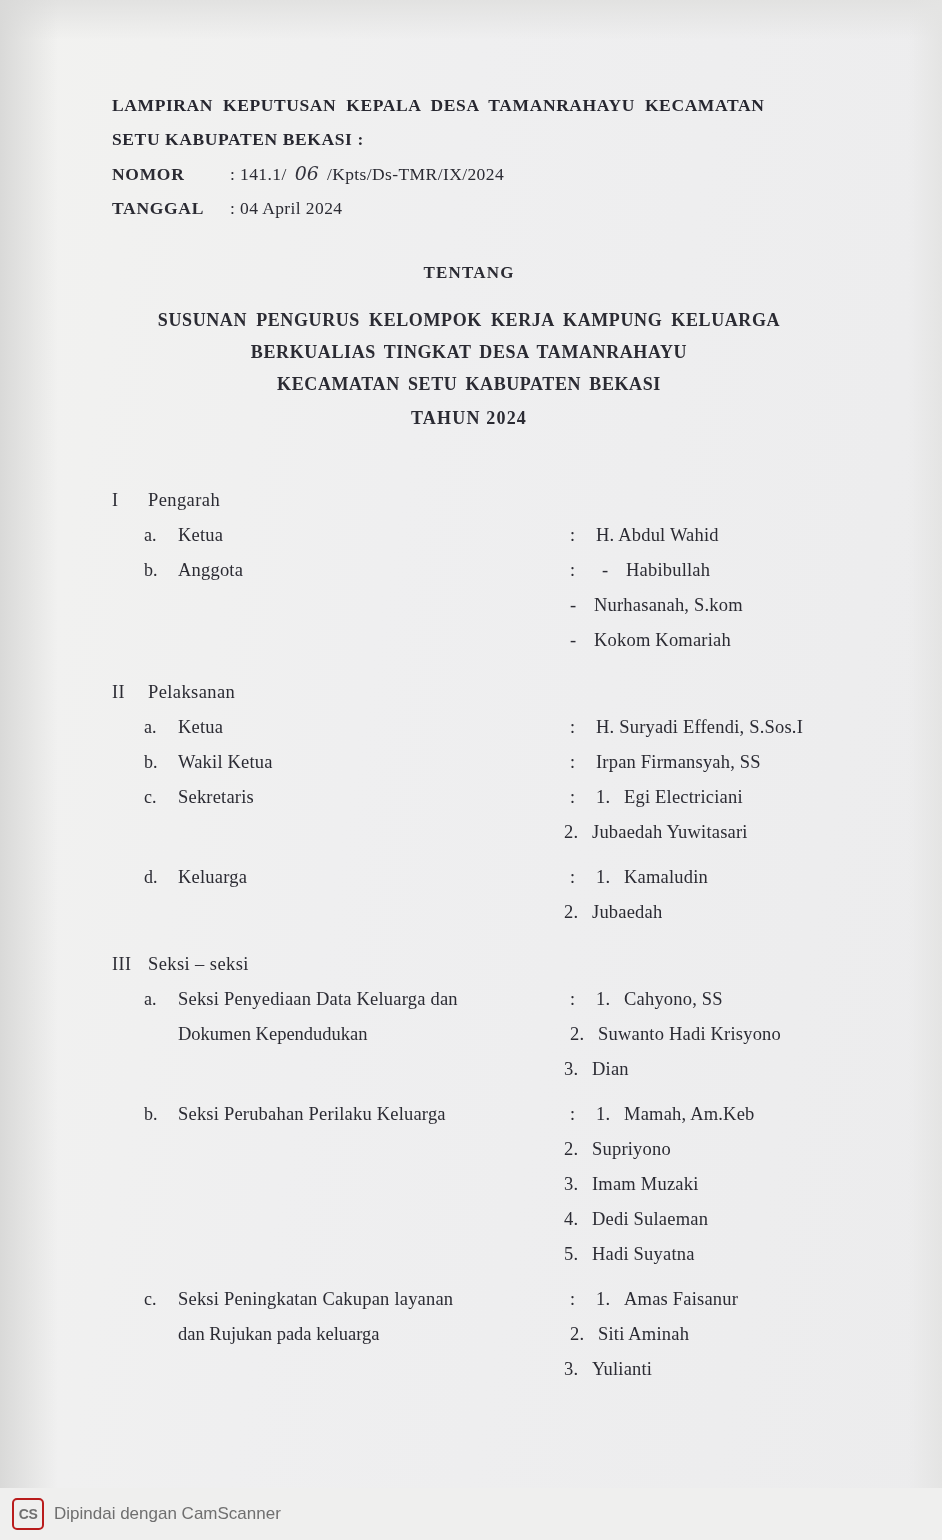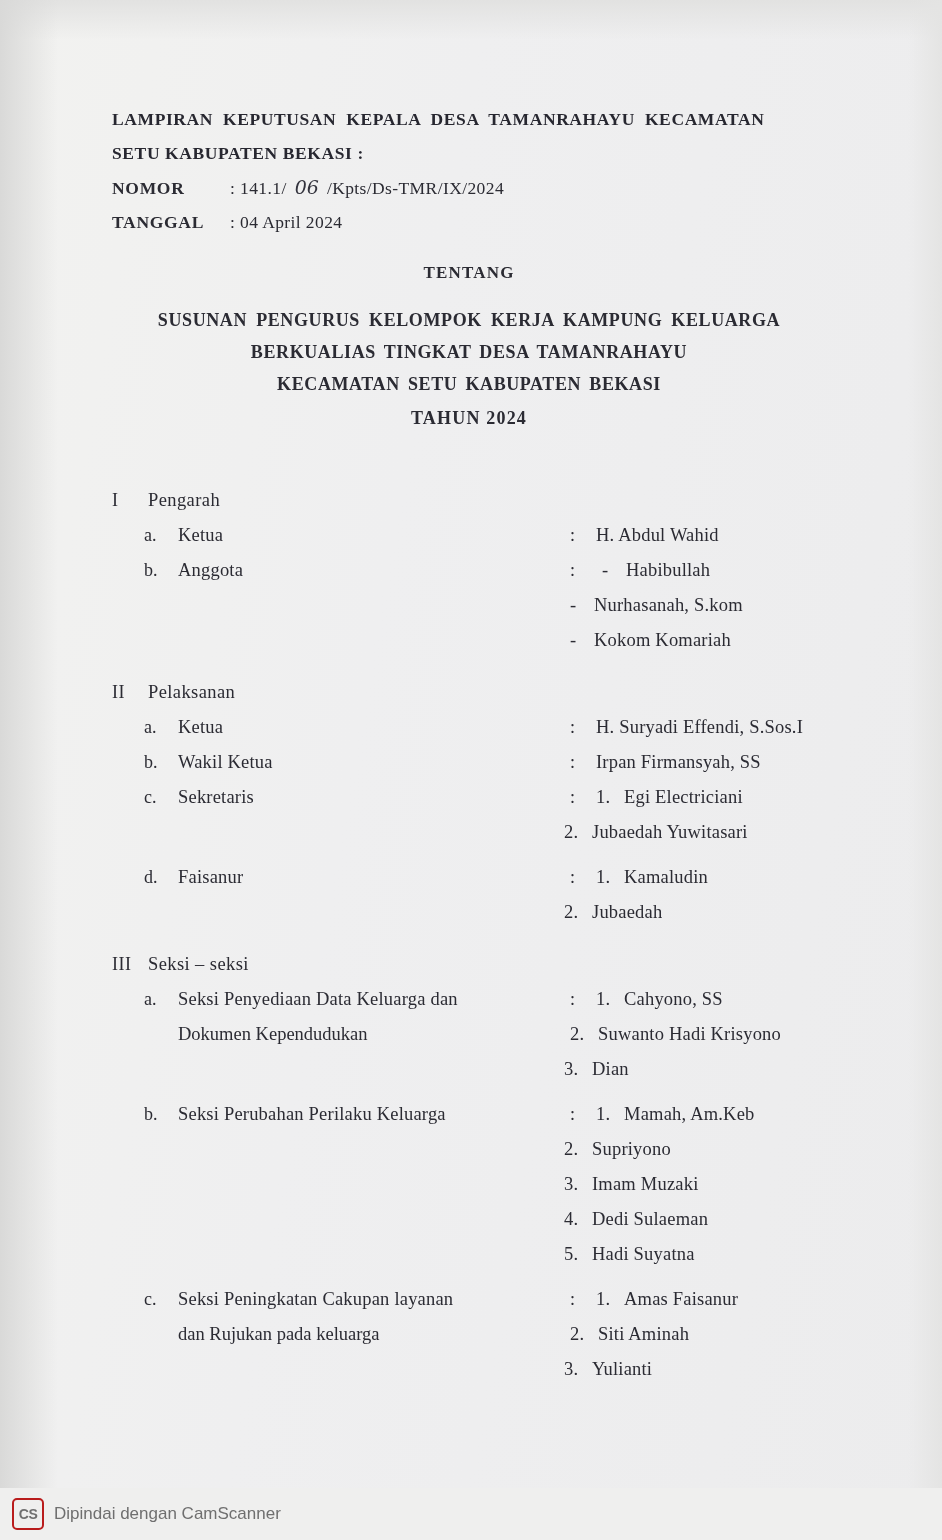--- a/index.html
+++ b/index.html
@@ -55,21 +55,20 @@
     font-family: "Liberation Serif", serif;
     font-weight: bold;
     font-size: 17.5px;
     letter-spacing: 0.6px;
     color: #272730;
     line-height: 34px;
     white-space: nowrap;
   }
   .hdr-line.spaced {
     word-spacing: 5px;
-    margin-top: 14px;
   }
   .kv {
     display: flex;
     align-items: baseline;
     line-height: 34px;
   }
   .kv .k {
     display: inline-block;
     width: 118px;
     font-weight: bold;
@@ -331,21 +330,21 @@
         </div>
         <div class="cont-row">
           <span class="cont-spacer"></span>
           <span class="row-value"><span class="val-num">2.</span><span>Jubaedah Yuwitasari</span></span>
         </div>
 
         <div class="gap-sm"></div>
 
         <div class="row">
           <span class="row-letter">d.</span>
-          <span class="row-label">Faisanur</span>
+          <span class="row-label">Keluarga</span>
           <span class="row-colon">:</span>
           <span class="row-value"><span class="val-num">1.</span><span>Kamaludin</span></span>
         </div>
         <div class="cont-row">
           <span class="cont-spacer"></span>
           <span class="row-value"><span class="val-num">2.</span><span>Jubaedah</span></span>
         </div>
       </div>
 
       <div class="gap-sm"></div>

